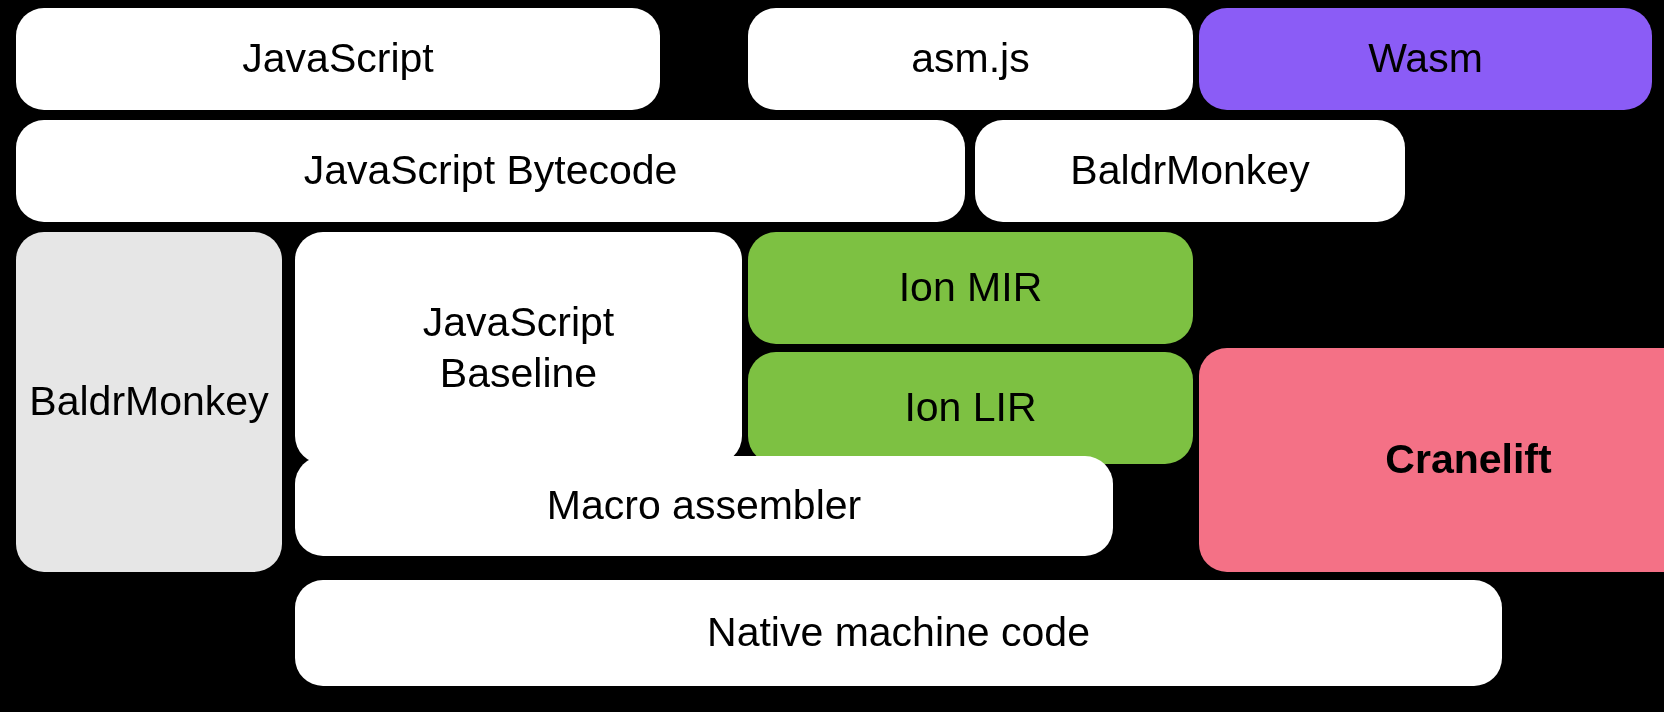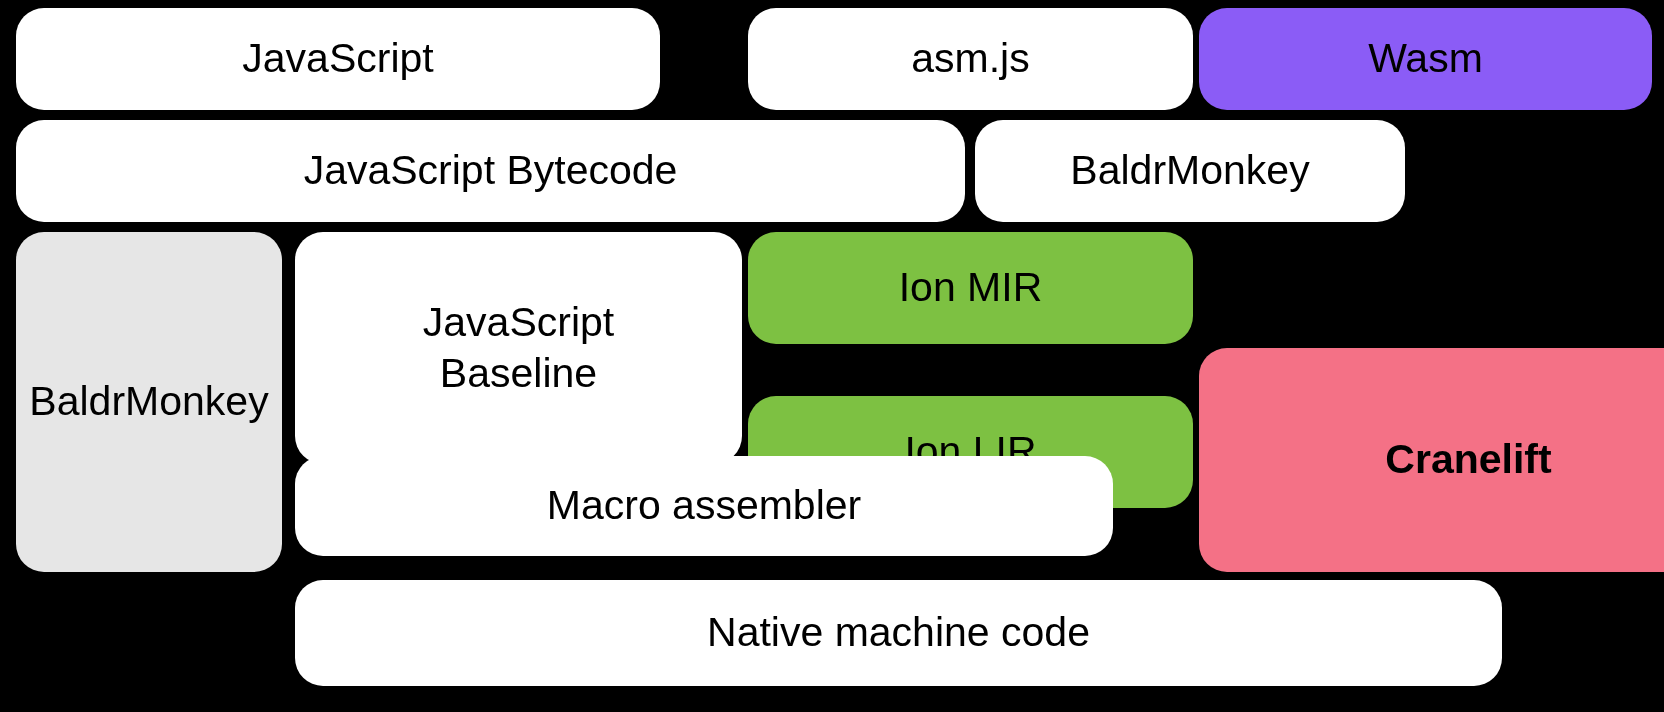--- a/index.html
+++ b/index.html
@@ -80,21 +80,21 @@
   </div>
 
   <div class="node" id="n-baseline" style="background-color: rgb(255, 255, 255); border-radius: 28px;">
     <span class="label">JavaScript Baseline</span>
   </div>
 
   <div class="node" id="n-ionmir" style="background-color: rgb(125, 193, 66);">
     <span class="label">Ion MIR</span>
   </div>
 
-  <div class="node" id="n-ionlir" style="background-color: rgb(125, 193, 66); margin-top: 44px;">
+  <div class="node" id="n-ionlir" style="background-color: rgb(125, 193, 66);">
     <span class="label">Ion LIR</span>
   </div>
 
   <div class="node" id="n-cranelift" style="background-color: rgb(244, 113, 134);">
     <span class="label">Cranelift</span>
   </div>
 
   <div class="node" id="n-macro" style="background-color: rgb(255, 255, 255);">
     <span class="label">Macro assembler</span>
   </div>

